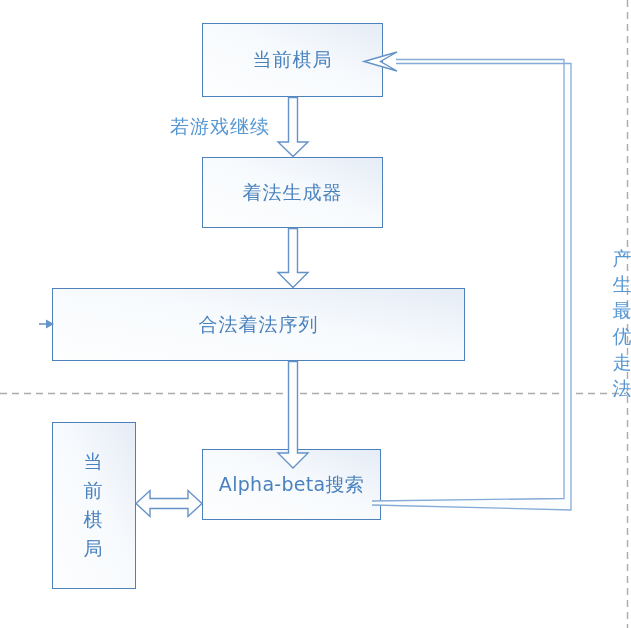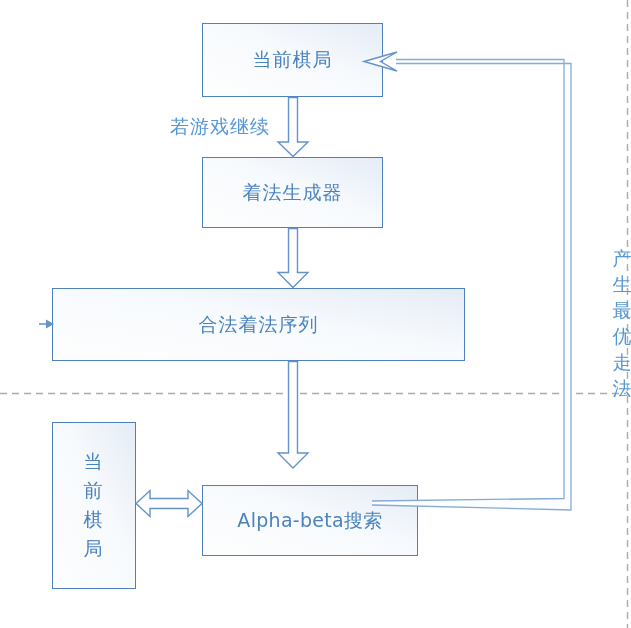--- a/index.html
+++ b/index.html
@@ -24,21 +24,21 @@
     position:absolute;z-index:3;color:#4a82be;font-size:19px;
     width:24px;line-height:29px;text-align:center;
     overflow-wrap:break-word;word-break:break-all;white-space:normal;letter-spacing:0;
   }
   .vtext.right{color:#5697d3;line-height:26px;margin-left:12px;}
   
   #box-current   {left:202px;top:23px; width:181px;height:74px;}
   #box-generator {left:202px;top:157px;width:181px;height:71px;}
   #box-legal     {left:52px; top:288px;width:413px;height:73px;}
   #box-eval      {left:52px; top:422px;width:84px; height:167px;border-width:1.5px;}
-  #box-alphabeta {left:202px;top:485px;width:216px;height:71px;letter-spacing:0.3px;}
+  #box-alphabeta {left:202px;top:449px;width:179px;height:71px;letter-spacing:0.3px;}
   #label-if-game {left:170px;top:114px;}
   #label-eval-text{left:81px;top:447px;line-height:29px;}
   #label-best-move{left:598px;top:245px;}
 </style>
 </head>
 <body>
 
 <div id="canvas">
 
   <svg id="guides" class="layer">

